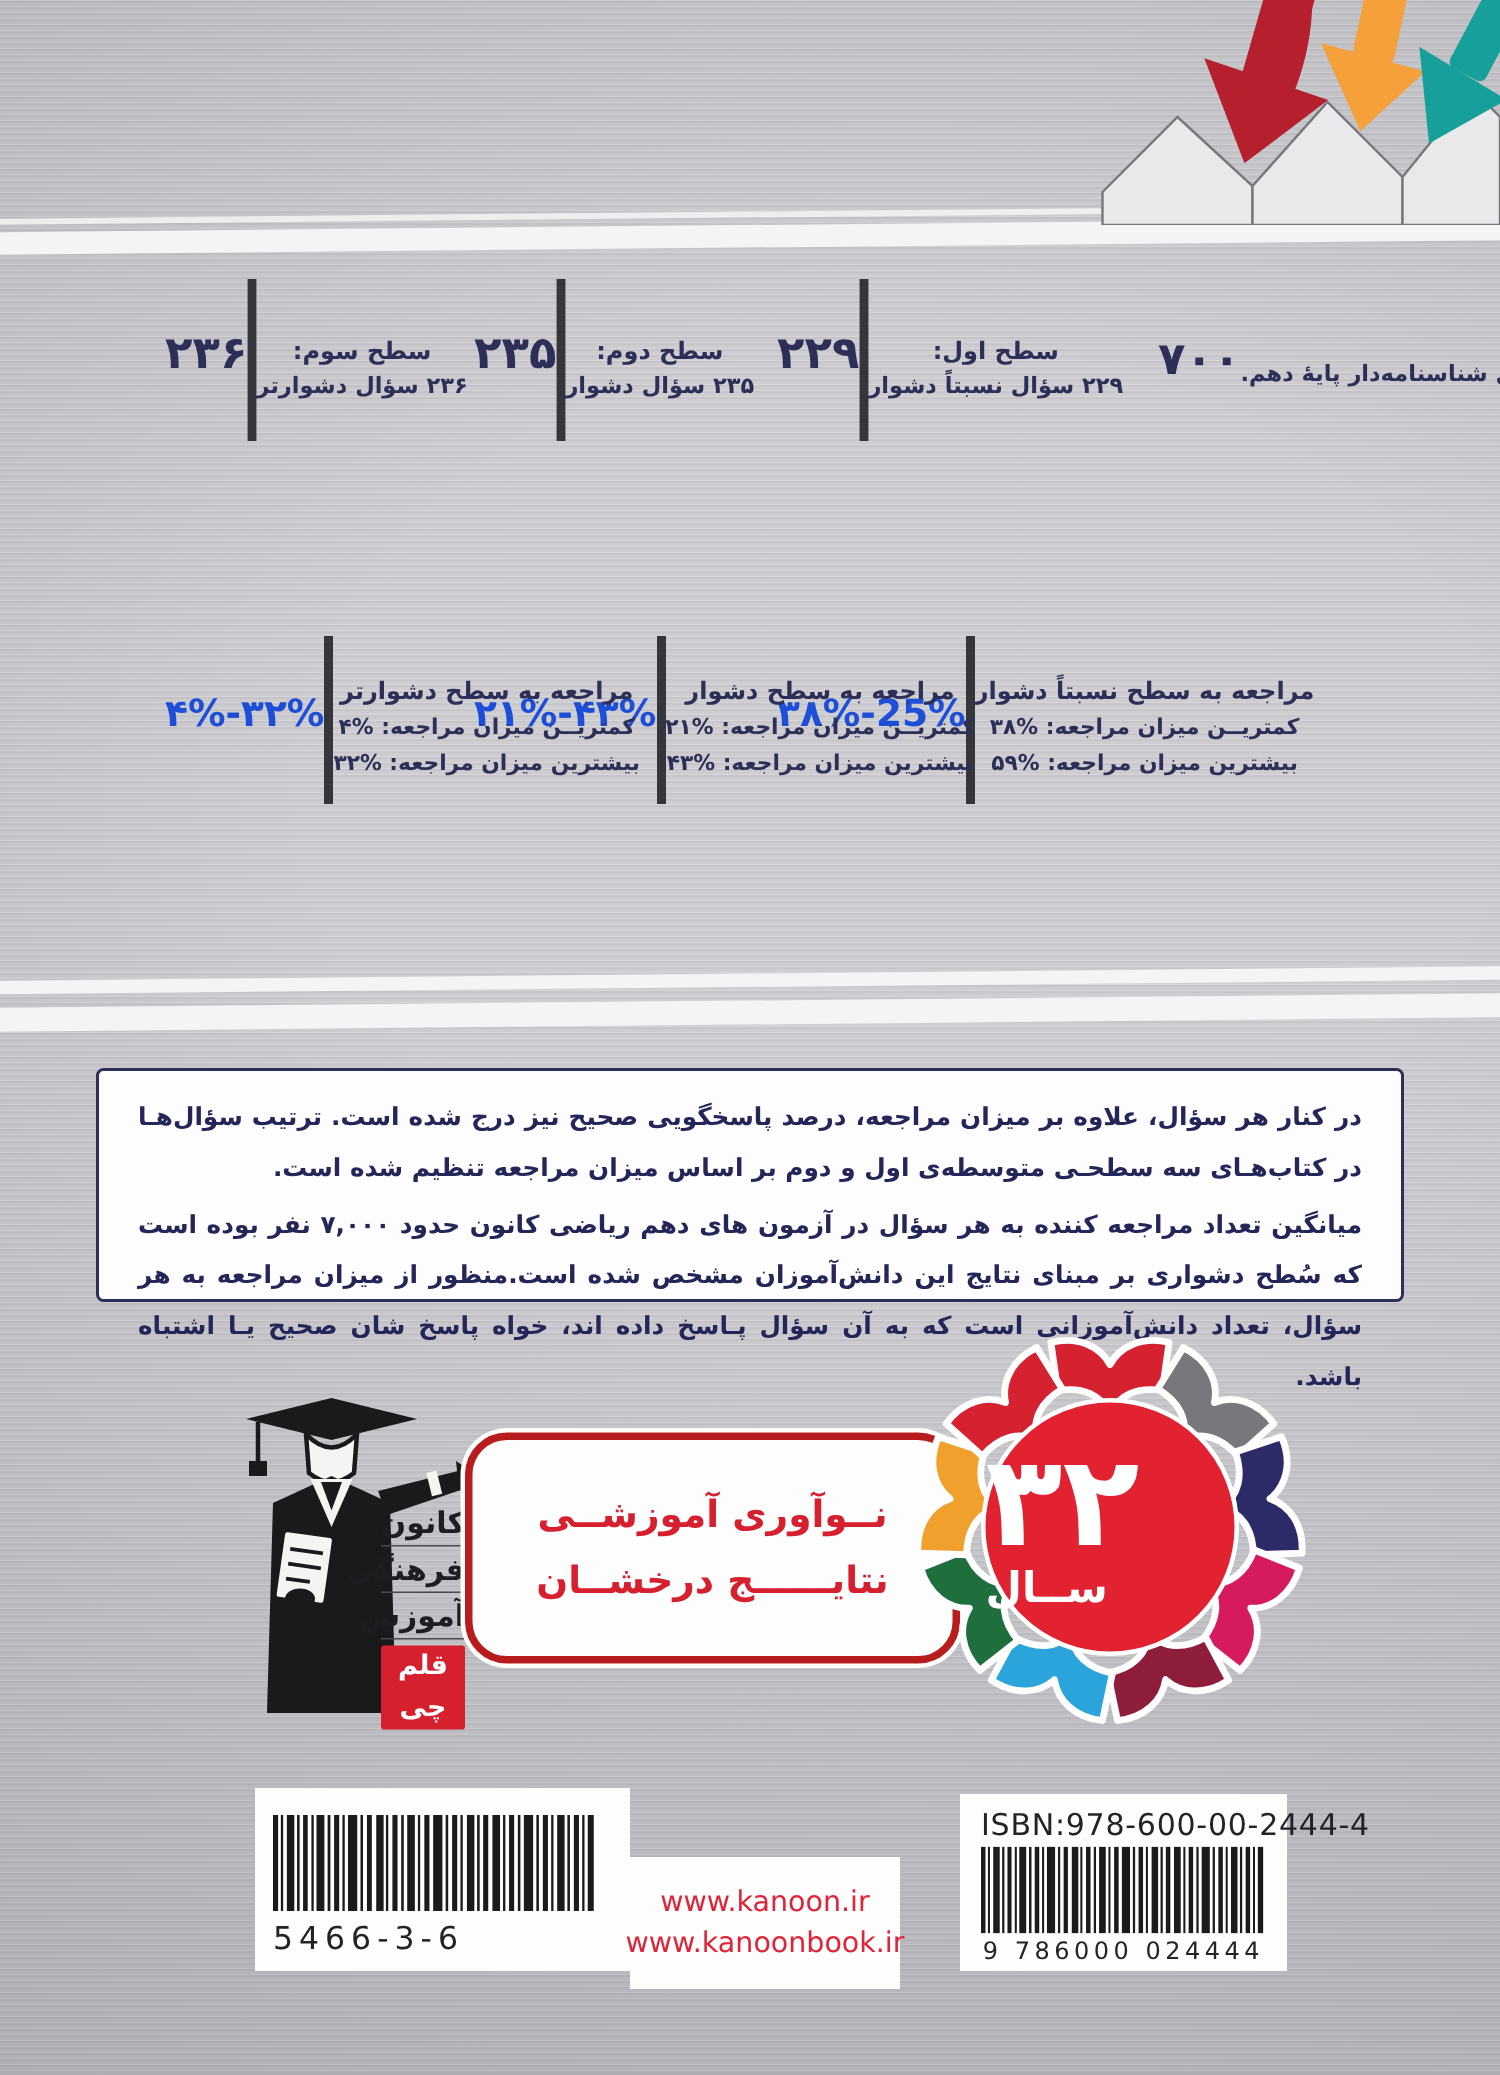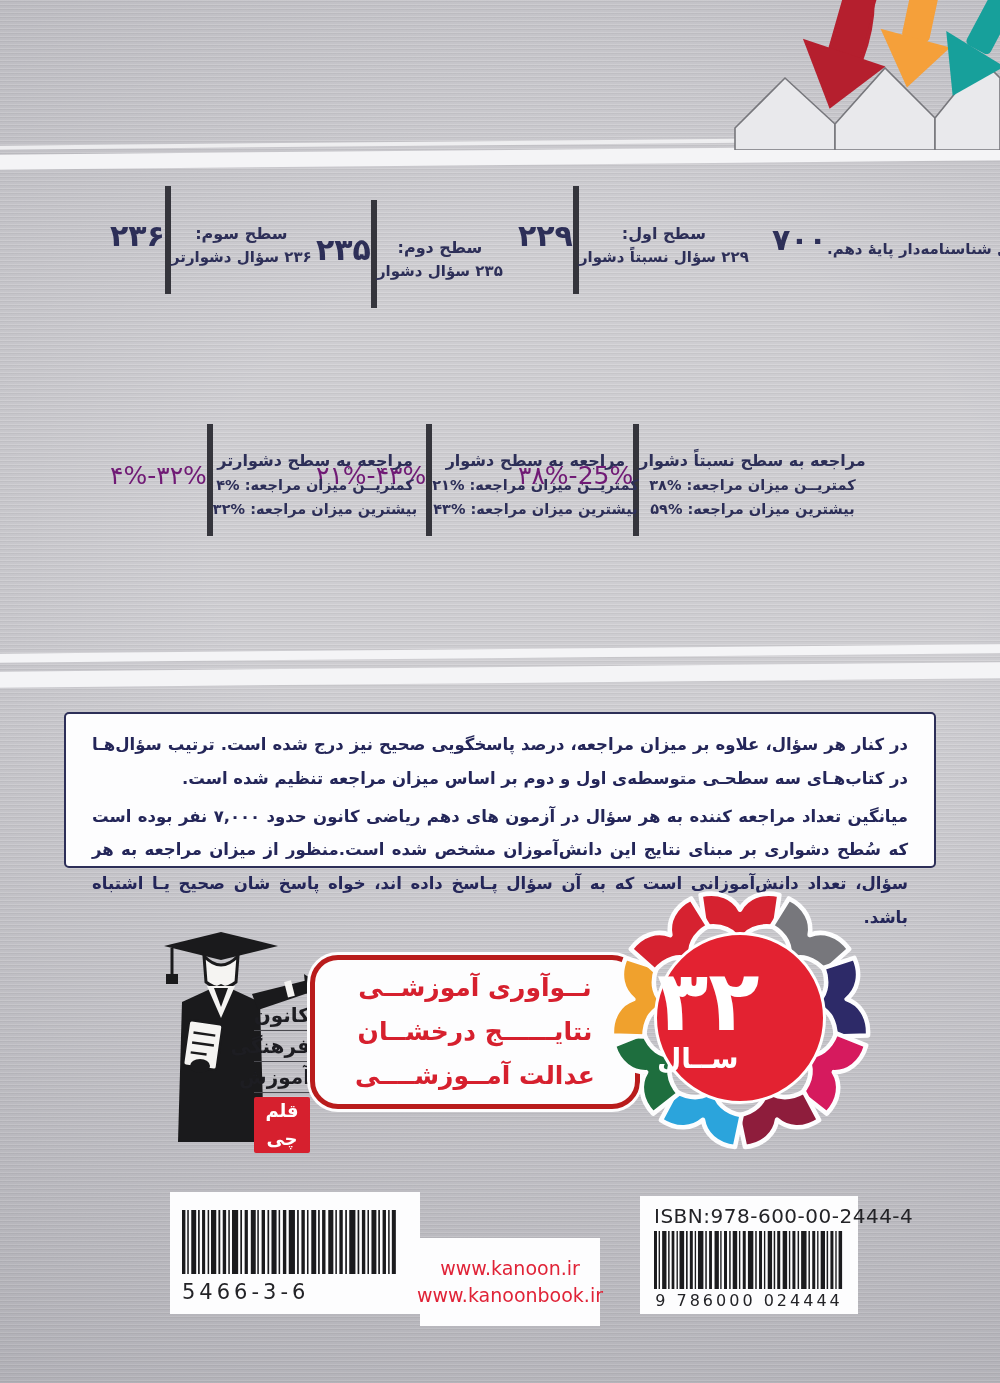--- a/index.html
+++ b/index.html
@@ -18,29 +18,29 @@
   .band.b2a{top:649px;height:9px;}
   .band.b2b{top:667px;height:16px;}
 
   
   .top-deco{left:730px;top:0;width:270px;height:150px;}
 
   
   .stat{position:absolute;display:flex;flex-direction:row;align-items:center;z-index:2;}
   .s700{left:772px;top:186px;width:170px;}
   .s229{left:518px;top:186px;width:184px;}
-  .s235{left:316px;top:200px;width:184px;}
+  .s235{left:316px;top:186px;width:184px;}
   .s236{left:110px;top:186px;width:184px;}
   .b140{left:768px;top:424px;width:178px;}
   .p3859{left:518px;top:424px;width:184px;}
   .p2143{left:316px;top:424px;width:184px;}
   .p432{left:110px;top:424px;width:184px;}
 
   .stat-number{font-size:30px;font-weight:bold;color:#2d2f58;line-height:1;margin-bottom:9px;letter-spacing:4px;}
-  .stat-range{font-size:25px;font-weight:normal;color:#701a75;line-height:1;margin-bottom:10px;letter-spacing:1px;}
+  .stat-range{font-size:25px;font-weight:bold;color:#1d4ed8;line-height:1;margin-bottom:10px;letter-spacing:1px;}
   .fig-box{width:182px;height:108px;background:#fbfbfc;border:3px solid #35353c;display:flex;align-items:flex-end;justify-content:center;overflow:hidden;}
   .fig-box.tall{height:112px;}
   .fig-box svg{display:block;margin-bottom:7px;}
   .stat-caption{margin-top:10px;text-align:center;color:#2d2f58;font-weight:bold;white-space:nowrap;direction:rtl;}
   .stat-caption .t1{font-size:16px;line-height:24px;}
   .stat-caption .t2{font-size:15px;line-height:23px;}
   .cap-line{font-size:14.5px;line-height:24px;}
   .cap-line .val{direction:ltr;unicode-bidi:embed;}
 
   
@@ -301,21 +301,20 @@
   <div class="layer logo-text">
     <div class="lt">کانون</div>
     <div class="lt">فرهنگی</div>
     <div class="lt">آموزش</div>
     <div class="logo-badge">قلم چی</div>
   </div>
 
   <div class="layer slogan">
     <div>نــوآوری آموزشــی</div>
     <div>نتایــــــج درخشــان</div>
-    <div>عدالت آمــوزشــــی</div>
   </div>
 
   <div class="layer rosette">
     <svg viewBox="0 0 300 300">
       <g transform="rotate(0 150 150)" color="#d62230">
           <use href="#book" x="104" y="16" width="92" height="66"></use>
         </g>
       <g transform="rotate(40 150 150)" color="#77777c">
           <use href="#book" x="104" y="16" width="92" height="66"></use>
         </g>

